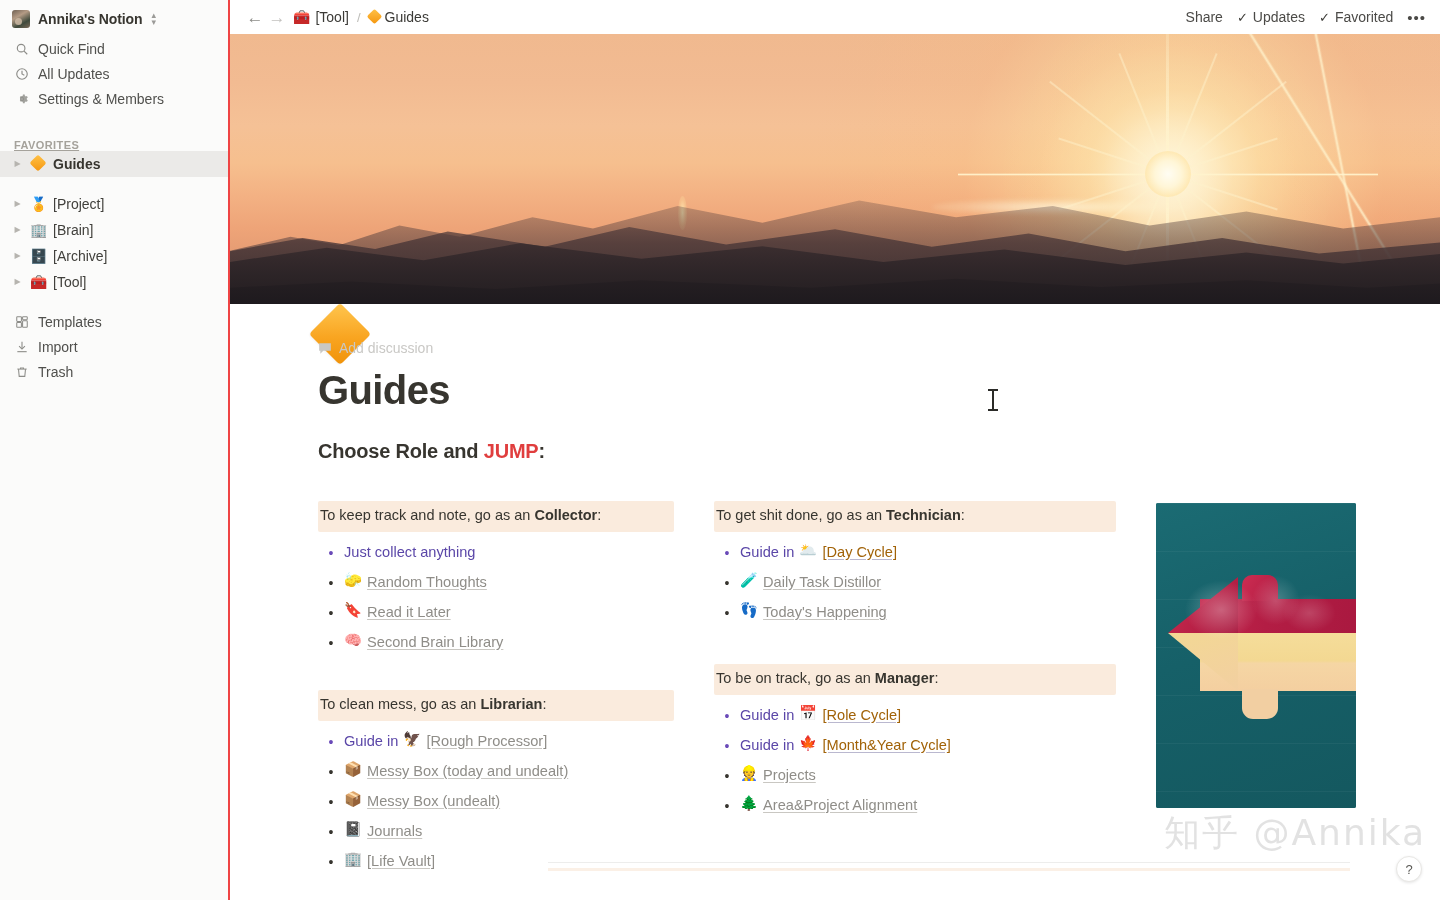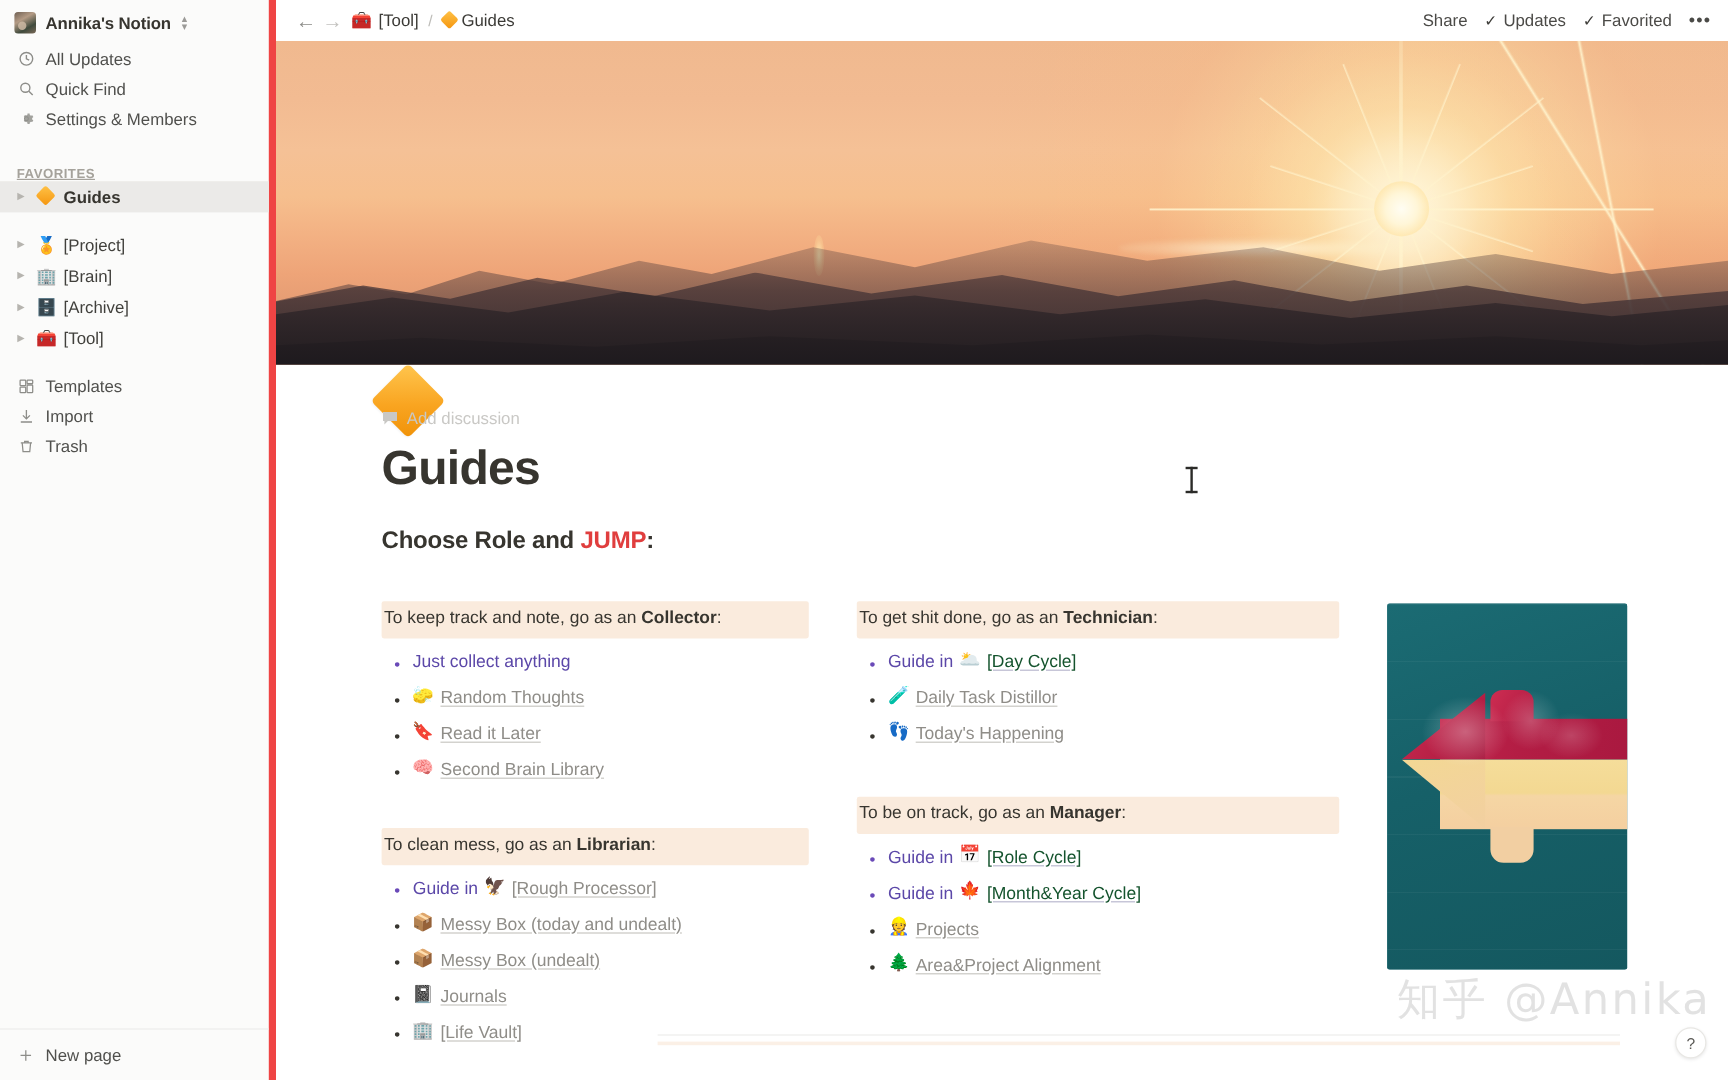--- a/index.html
+++ b/index.html
@@ -8,21 +8,21 @@
     font-family: "Liberation Sans", sans-serif;
     background: #ffffff;
     overflow: hidden;
   }
   .app { display: flex; width: 1440px; height: 900px; position: relative; }
 
   
   .sidebar {
     width: 230px; height: 900px;
     background: #fbfbfa;
-    border-right: 6px solid #ef4444;
+    border-right: 2px solid #ef4444;
     display: flex; flex-direction: column;
     position: relative;
     flex: 0 0 230px;
   }
   .ws-header {
     display: flex; align-items: center; gap: 8px;
     height: 34px; padding: 0 10px 0 12px; margin-top: 2px;
   }
   .ws-avatar {
     width: 18px; height: 18px; border-radius: 3px;
@@ -174,21 +174,21 @@
   .blk-list { margin-top: 6px; }
   .li {
     display:flex; align-items:flex-start; gap: 0px; padding: 4px 0 4px 0; font-size: 14.6px; line-height: 1.5;
   }
   .li .dot { width: 26px; flex:0 0 26px; text-align:center; color:#37352f; font-size: 14px; line-height: 1.5; padding-top:1px; }
   .li .dot.purple { color:#6a4ab8; }
   .li-txt { display:flex; align-items:flex-start; gap:5px; flex-wrap: wrap; }
   .em { font-size: 14.5px; line-height:1; position:relative; top:1px; }
   .lead { color:#5b47a8; }
   .lnk { color:#8f8d88; text-decoration: underline; text-decoration-color:#c9c7c2; text-underline-offset: 2px; cursor:pointer; }
-  .lnk.blue { color:#14532d; text-decoration-color:#bab8cf; }
+  .lnk.blue { color:#a16207; text-decoration-color:#bab8cf; }
   .plainp { color:#5b47a8; }
 
   .block-gap { height: 32px; }
 
   .photo {
     width: 200px; height: 305px; border-radius: 2px; overflow:hidden; position:relative;
     background: #18666e;
   }
   .bricks { position:absolute; inset:0;
     background:
@@ -272,35 +272,35 @@
       <span class="ws-name">Annika's Notion</span>
       <span class="ws-caret">
           <span>▴</span>
           <span>▾</span>
         </span>
     </div>
 
     <div class="nav-item">
       <span class="nav-ic">
         <svg class="svg-ic" width="14" height="14" viewBox="0 0 24 24" fill="none" stroke="currentColor" stroke-width="2">
+            <circle cx="10.5" cy="10.5" r="6.5"></circle>
+            <line x1="15.5" y1="15.5" x2="21" y2="21"></line>
+          </svg>
+      </span>
+      <span class="nav-lbl">Quick Find</span>
+    </div>
+
+    <div class="nav-item">
+      <span class="nav-ic">
+        <svg class="svg-ic" width="14" height="14" viewBox="0 0 24 24" fill="none" stroke="currentColor" stroke-width="2">
             <circle cx="12" cy="12" r="9"></circle>
             <polyline points="12,6.5 12,12 16,14"></polyline>
           </svg>
       </span>
       <span class="nav-lbl">All Updates</span>
-    </div>
-
-    <div class="nav-item">
-      <span class="nav-ic">
-        <svg class="svg-ic" width="14" height="14" viewBox="0 0 24 24" fill="none" stroke="currentColor" stroke-width="2">
-            <circle cx="10.5" cy="10.5" r="6.5"></circle>
-            <line x1="15.5" y1="15.5" x2="21" y2="21"></line>
-          </svg>
-      </span>
-      <span class="nav-lbl">Quick Find</span>
     </div>
 
     <div class="nav-item">
       <span class="nav-ic">
         <svg class="svg-ic" width="14" height="14" viewBox="0 0 24 24" fill="currentColor">
             <path d="M12 8.5a3.5 3.5 0 1 0 0 7 3.5 3.5 0 0 0 0-7zm0 5.6a2.1 2.1 0 1 1 0-4.2 2.1 2.1 0 0 1 0 4.2z"></path>
             <path d="M20.3 13.2l-.1-1.2.1-1.2 1.6-1.2-1.5-2.6-1.9.6-1-.7-.6-.5-.3-2h-3l-.3 2-1 .5-.6.4-1.9-.6-1.5 2.6 1.6 1.2-.1 1.2.1 1.2-1.6 1.2 1.5 2.6 1.9-.6 1.1.8.5.4.3 2h3l.3-2 1.1-.6.5-.6 1.9.6 1.5-2.6-1.6-1.2z" opacity=".82"></path>
           </svg>
       </span>
       <span class="nav-lbl">Settings &amp; Members</span>
@@ -365,31 +365,20 @@
       <span class="nav-ic">
         <svg class="svg-ic" width="14" height="14" viewBox="0 0 24 24" fill="none" stroke="currentColor" stroke-width="1.8">
             <path d="M4 7h16"></path>
             <path d="M6 7l1.2 12.5h9.6L18 7"></path>
             <path d="M9.5 7V5h5v2"></path>
           </svg>
       </span>
       <span class="nav-lbl">Trash</span>
     </div>
 
-    <div class="sidebar-bottom">
-      <div class="newpage">
-        <span class="nav-ic">
-          <svg class="svg-ic" width="15" height="15" viewBox="0 0 24 24" fill="none" stroke="currentColor" stroke-width="1.7">
-              <line x1="12" y1="5" x2="12" y2="19"></line>
-              <line x1="5" y1="12" x2="19" y2="12"></line>
-            </svg>
-        </span>
-        <span class="nav-lbl">New page</span>
-      </div>
-    </div>
   </aside>
 
   <section class="main">
 
     <div class="topbar">
       <span class="tb-arrow">←</span>
       <span class="tb-arrow dim">→</span>
       <span class="crumb">
         <span class="crumb-emoji">🧰</span>
         <span class="crumb-txt">[Tool]</span>

